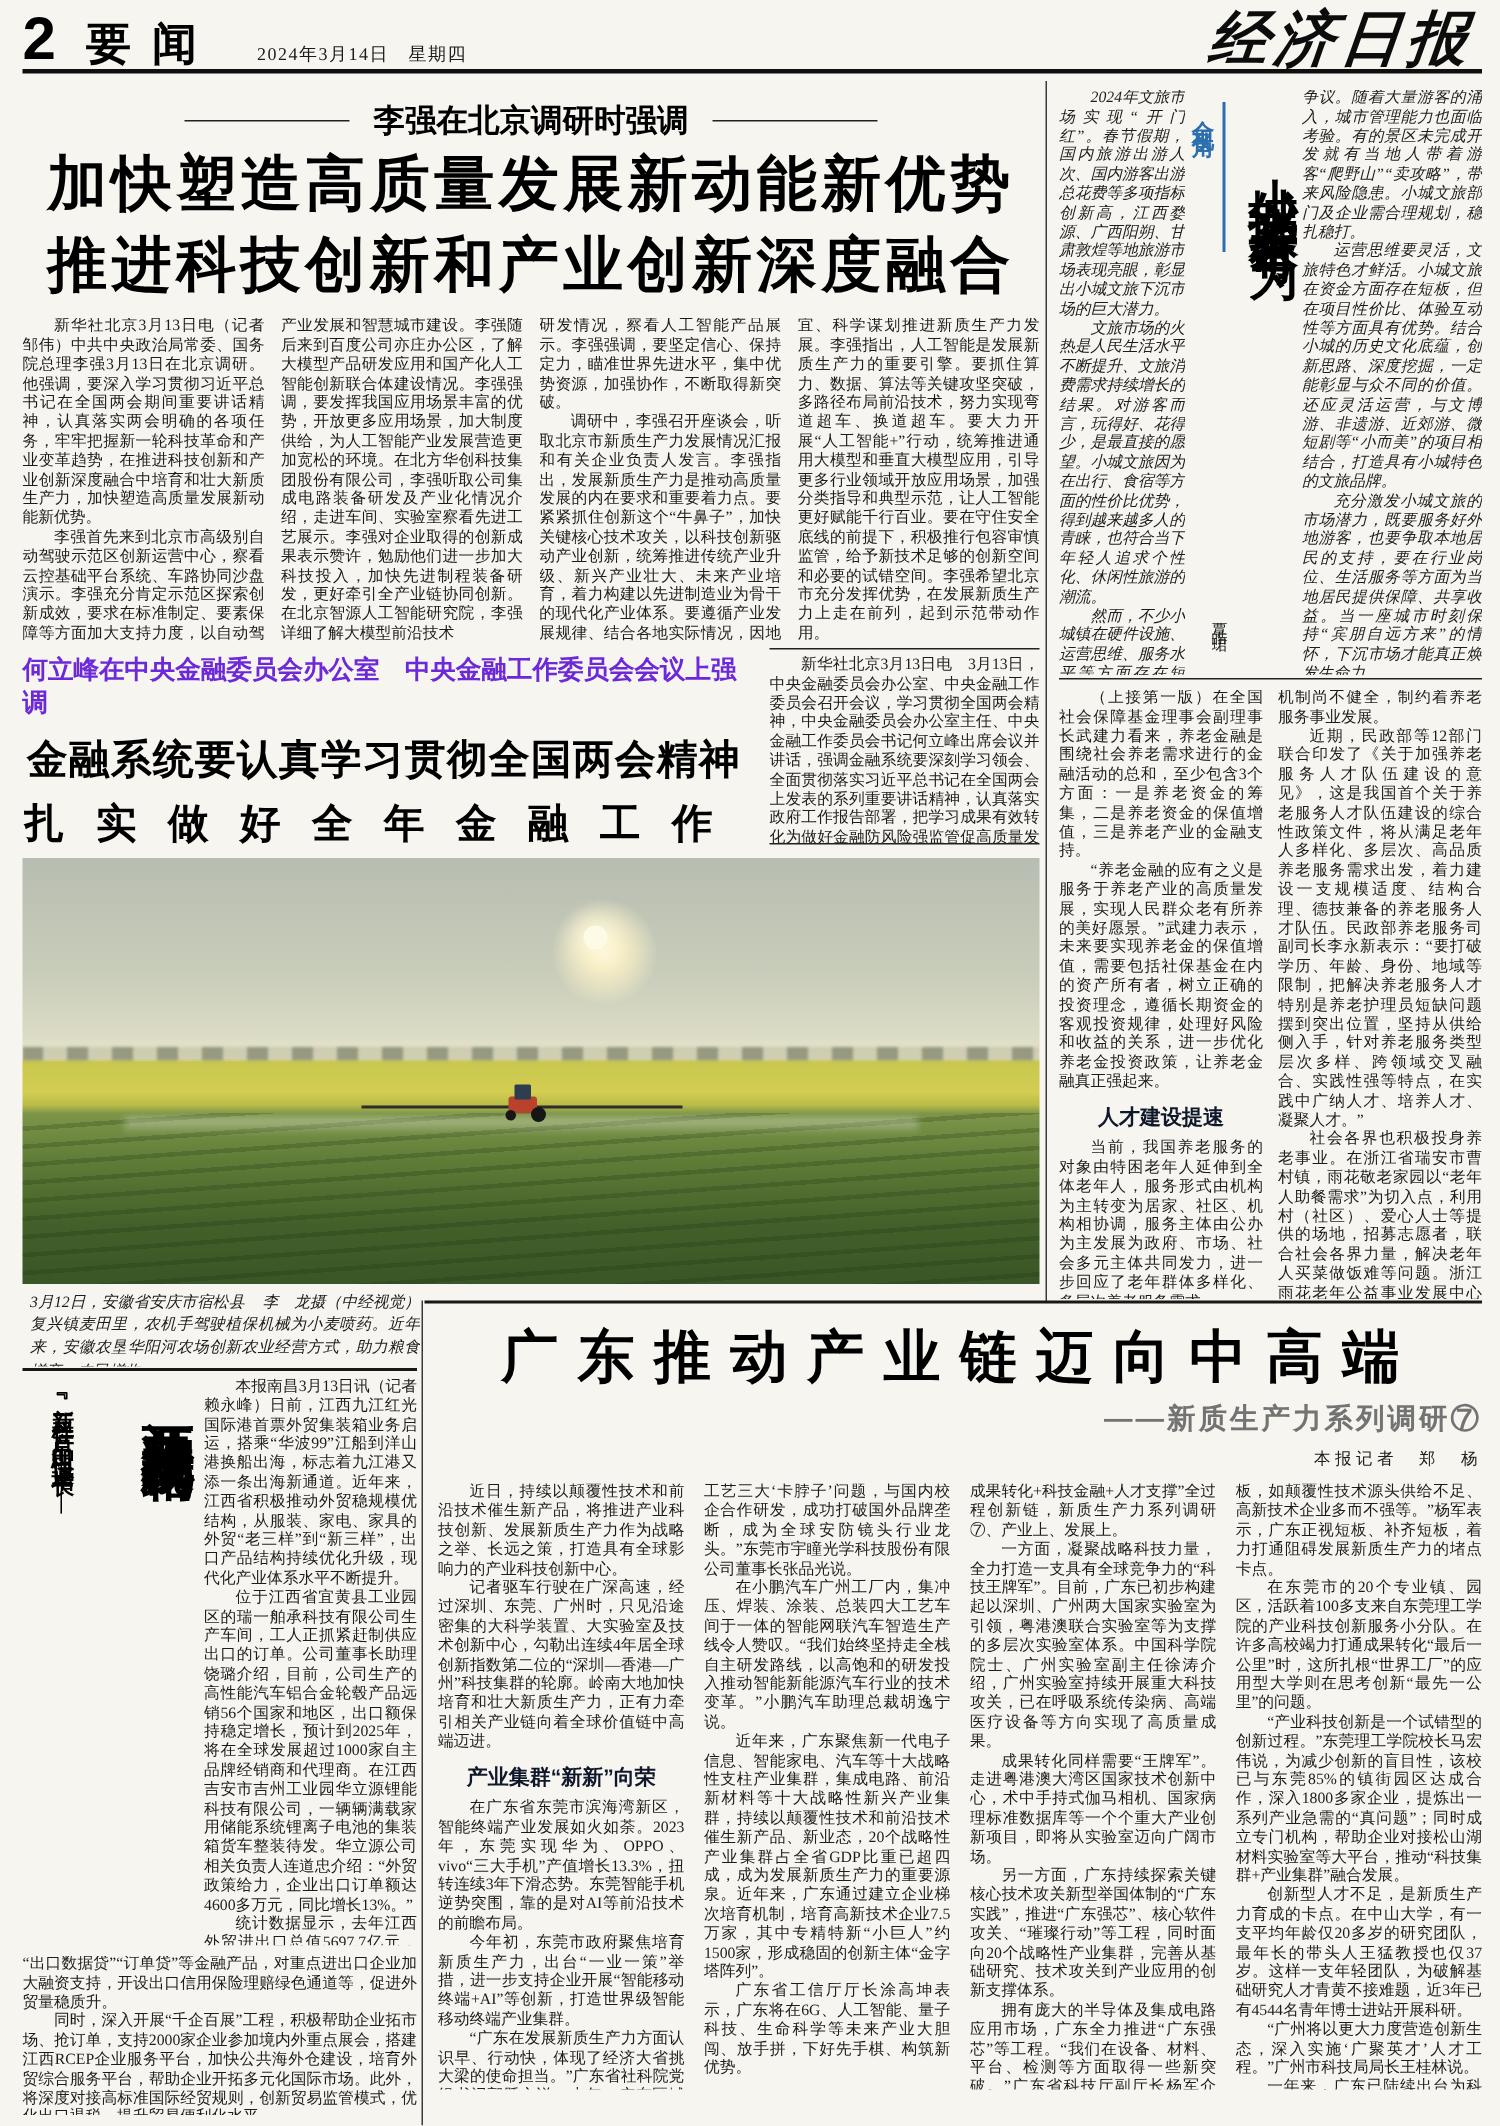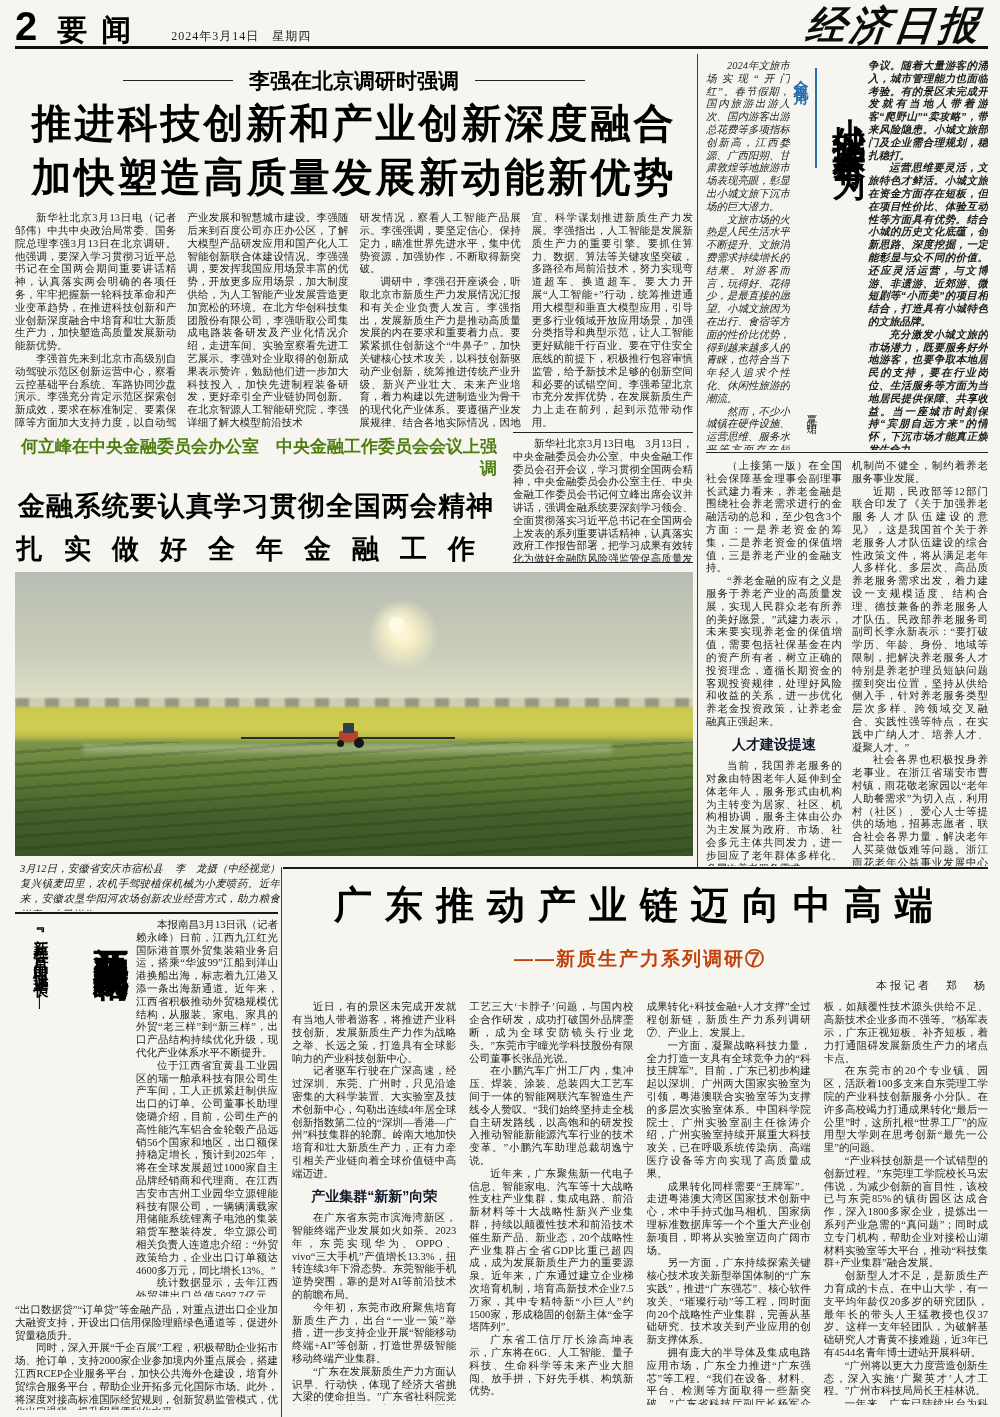--- a/index.html
+++ b/index.html
@@ -26,21 +26,21 @@
   .art1{left:15px;top:56px;width:678px;height:372px;overflow:hidden;}
   .kickrow{display:flex;align-items:center;justify-content:center;gap:16px;margin-top:12px;}
   .kickline{width:110px;height:1px;background:#222;}
   .kick1{font:bold 21px/1.2 "Liberation Sans",sans-serif;color:#000;}
   .hl1{font:900 40px/1.2 "Liberation Sans",sans-serif;text-align:center;letter-spacing:3px;margin-top:6px;color:#000;}
   .cols4{display:flex;gap:11px;margin-top:11px;height:216px;overflow:hidden;}
   .cols4 .c{flex:1;overflow:hidden;}
   
   .art2{left:15px;top:432px;width:678px;height:134px;display:flex;}
   .f-left{width:482px;}
-  .kick2{font:bold 17px/1.3 "Liberation Sans",sans-serif;text-align:right;color:#4d7c0f;margin-top:4px;}
+  .kick2{font:bold 17px/1.3 "Liberation Sans",sans-serif;text-align:left;color:#6d28d9;margin-top:4px;}
   .fh1{font:900 27px/1.35 "Liberation Sans",sans-serif;text-align:center;letter-spacing:1px;margin-top:8px;color:#000;}
   .fh2{font:900 27px/1.35 "Liberation Sans",sans-serif;text-align:center;letter-spacing:21px;margin-top:6px;color:#000;white-space:nowrap;}
   .f-right{width:180px;margin-left:16px;border-top:1px solid #222;border-bottom:1px solid #222;padding-top:5px;height:124px;overflow:hidden;}
   
   .photo{left:15px;top:572px;width:678px;height:284px;overflow:hidden;
      background:linear-gradient(180deg,#b7bdb1 0%,#c9cdba 28%,#dcdcc5 42%,#e7e4ca 46%,#e7e4ca 47%,#c9c84f 48%,#d3cd52 55%,#b9bc48 58%,#7d9549 60%,#5d7a36 72%,#43602a 86%,#3a5526 100%);}
   .sun{position:absolute;left:52%;top:10%;width:70px;height:70px;border-radius:50%;
      background:radial-gradient(circle,#fdf7da 0%,#f7eec4 22%,rgba(245,238,200,.55) 48%,rgba(240,235,200,0) 72%);}
   .suncore{position:absolute;left:55.2%;top:16%;width:16px;height:16px;border-radius:50%;background:#fdfae8;box-shadow:0 0 14px 6px rgba(253,248,220,.8);}
   .treeline{position:absolute;left:0;top:44.5%;width:100%;height:9px;opacity:.7;filter:blur(1px);
@@ -62,37 +62,37 @@
   .tour{left:706px;top:60px;width:282px;height:390px;display:flex;overflow:hidden;}
   .tour .tc1{width:84px;overflow:hidden;}
   .strip{position:relative;width:78px;flex:none;}
   .jlabel{position:absolute;left:4px;top:8px;height:100px;writing-mode:vertical-rl;
       font:bold 15px/1 "Liberation Sans",sans-serif;color:#2c6fae;letter-spacing:5px;
       border-right:2px solid #2c6fae;padding-right:6px;}
   .vtitle{position:absolute;right:2px;top:32px;writing-mode:vertical-rl;
       font:900 33px/1 "Liberation Sans",sans-serif;letter-spacing:7px;color:#000;}
   .vauthor{position:absolute;left:16px;top:346px;writing-mode:vertical-rl;
       font:10.5px/1 "Liberation Serif",serif;letter-spacing:5px;}
-  .tour .tc2{flex:1;overflow:hidden;font-weight:bold;}
+  .tour .tc2{flex:1;overflow:hidden;}
   .elder{left:706px;top:452px;width:282px;height:414px;border-top:1.5px solid #222;padding-top:7px;display:flex;gap:10px;overflow:hidden;box-sizing:border-box;}
   .elder .c{flex:1;overflow:hidden;}
   
   .hrule-gd{left:283px;top:867px;width:705px;height:1.5px;background:#181818;}
   .vdiv-b{left:281px;top:867px;width:1px;height:550px;background:#3a3a3a;}
   .hrule-jx{left:15px;top:912px;width:263px;height:1.5px;background:#181818;}
   .jx{left:15px;top:919px;width:263px;height:498px;overflow:hidden;}
   .jx-top{display:flex;height:378px;overflow:hidden;}
   .jx-kick{width:34px;writing-mode:vertical-rl;font:bold 15px/1.1 "Liberation Serif",serif;letter-spacing:4px;padding-top:4px;color:#000;}
   .jx-hl{width:80px;writing-mode:vertical-rl;font:900 35px/1 "Liberation Sans",sans-serif;letter-spacing:2px;color:#000;padding-top:2px;}
   .jx-body{flex:1;margin-left:7px;overflow:hidden;}
   .jx-wide{margin-top:7px;height:106px;overflow:hidden;}
   
   .gd{left:292px;top:872px;width:696px;height:545px;overflow:hidden;}
   .gd-hl{font:900 38px/1.25 "Liberation Sans",sans-serif;text-align:center;letter-spacing:13px;margin-top:10px;color:#000;white-space:nowrap;}
-  .gd-sub{font:bold 19px/1.3 "Liberation Sans",sans-serif;text-align:center;letter-spacing:2px;margin-top:17px;color:#c2410c;}
+  .gd-sub{font:bold 19px/1.3 "Liberation Sans",sans-serif;text-align:right;letter-spacing:2px;margin-top:5px;color:#737373;}
   .gd-by{font:11px/1.3 "Liberation Serif",serif;text-align:right;letter-spacing:3px;margin-top:7px;}
   .gd-cols{display:flex;gap:13px;margin-top:9px;height:404px;overflow:hidden;}
   .gd-cols .c{flex:1;overflow:hidden;}
 </style>
 </head>
 <body>
 
 <div class="abs hdr">
   <span class="pagenum">2</span>
   <span class="secname">要闻</span>
@@ -102,22 +102,22 @@
   <span class="mast">经济日报</span>
 </div>
 <div class="abs rule" style="left:15px;top:46px;width:973px;height:3px;"></div>
 
 <div class="abs art1">
   <div class="kickrow">
     <span class="kickline"></span>
     <span class="kick1">李强在北京调研时强调</span>
     <span class="kickline"></span>
   </div>
+  <div class="hl1">加快塑造高质量发展新动能新优势</div>
   <div class="hl1">推进科技创新和产业创新深度融合</div>
-  <div class="hl1">加快塑造高质量发展新动能新优势</div>
   <div class="cols4 bt">
     <div class="c">
       <div class="plist"><p class="para">新华社北京3月13日电（记者邹伟）中共中央政治局常委、国务院总理李强3月13日在北京调研。他强调，要深入学习贯彻习近平总书记在全国两会期间重要讲话精神，认真落实两会明确的各项任务，牢牢把握新一轮科技革命和产业变革趋势，在推进科技创新和产业创新深度融合中培育和壮大新质生产力，加快塑造高质量发展新动能新优势。</p><p class="para">李强首先来到北京市高级别自动驾驶示范区创新运营中心，察看云控基础平台系统、车路协同沙盘演示。李强充分肯定示范区探索创新成效，要求在标准制定、要素保障等方面加大支持力度，以自动驾驶技术迭代升级助力汽车</p></div>
     </div>
     <div class="c">
       <p class="cont">产业发展和智慧城市建设。李强随后来到百度公司亦庄办公区，了解大模型产品研发应用和国产化人工智能创新联合体建设情况。李强强调，要发挥我国应用场景丰富的优势，开放更多应用场景，加大制度供给，为人工智能产业发展营造更加宽松的环境。在北方华创科技集团股份有限公司，李强听取公司集成电路装备研发及产业化情况介绍，走进车间、实验室察看先进工艺展示。李强对企业取得的创新成果表示赞许，勉励他们进一步加大科技投入，加快先进制程装备研发，更好牵引全产业链协同创新。在北京智源人工智能研究院，李强详细了解大模型前沿技术</p>
     </div>
     <div class="c">
       <p class="cont">研发情况，察看人工智能产品展示。李强强调，要坚定信心、保持定力，瞄准世界先进水平，集中优势资源，加强协作，不断取得新突破。</p>
       <div class="plist"><p class="para">调研中，李强召开座谈会，听取北京市新质生产力发展情况汇报和有关企业负责人发言。李强指出，发展新质生产力是推动高质量发展的内在要求和重要着力点。要紧紧抓住创新这个“牛鼻子”，加快关键核心技术攻关，以科技创新驱动产业创新，统筹推进传统产业升级、新兴产业壮大、未来产业培育，着力构建以先进制造业为骨干的现代化产业体系。要遵循产业发展规律、结合各地实际情况，因地制</p></div>
@@ -205,21 +205,21 @@
     <div class="plist"><p class="para">同时，深入开展“千企百展”工程，积极帮助企业拓市场、抢订单，支持2000家企业参加境内外重点展会，搭建江西RCEP企业服务平台，加快公共海外仓建设，培育外贸综合服务平台，帮助企业开拓多元化国际市场。此外，将深度对接高标准国际经贸规则，创新贸易监管模式，优化出口退税，提升贸易便利化水平。</p></div>
   </div>
 </div>
 
 <div class="abs gd">
   <div class="gd-hl">广东推动产业链迈向中高端</div>
   <div class="gd-sub">——新质生产力系列调研⑦</div>
   <div class="gd-by">本报记者　郑　杨</div>
   <div class="gd-cols bt">
     <div class="c">
-      <div class="plist"><p class="para">近日，有的景区未完成开发就有当地人带着游客，将推进产业科技创新、发展新质生产力作为战略之举、长远之策，打造具有全球影响力的产业科技创新中心。</p><p class="para">记者驱车行驶在广深高速，经过深圳、东莞、广州时，只见沿途密集的大科学装置、大实验室及技术创新中心，勾勒出连续4年居全球创新指数第二位的“深圳—香港—广州”科技集群的轮廓。岭南大地加快培育和壮大新质生产力，正有力牵引相关产业链向着全球价值链中高端迈进。</p></div>
+      <div class="plist"><p class="para">近日，持续以颠覆性技术和前沿技术催生新产品，将推进产业科技创新、发展新质生产力作为战略之举、长远之策，打造具有全球影响力的产业科技创新中心。</p><p class="para">记者驱车行驶在广深高速，经过深圳、东莞、广州时，只见沿途密集的大科学装置、大实验室及技术创新中心，勾勒出连续4年居全球创新指数第二位的“深圳—香港—广州”科技集群的轮廓。岭南大地加快培育和壮大新质生产力，正有力牵引相关产业链向着全球价值链中高端迈进。</p></div>
       <h4 class="sub">产业集群“新新”向荣</h4>
       <div class="plist"><p class="para">在广东省东莞市滨海湾新区，智能终端产业发展如火如荼。2023年，东莞实现华为、OPPO、vivo“三大手机”产值增长13.3%，扭转连续3年下滑态势。东莞智能手机逆势突围，靠的是对AI等前沿技术的前瞻布局。</p><p class="para">今年初，东莞市政府聚焦培育新质生产力，出台“一业一策”举措，进一步支持企业开展“智能移动终端+AI”等创新，打造世界级智能移动终端产业集群。</p><p class="para">“广东在发展新质生产力方面认识早、行动快，体现了经济大省挑大梁的使命担当。”广东省社科院党组书记郭跃文说。去年，广东区域创新综合能力排名实现全国“七连冠”。</p></div>
     </div>
     <div class="c">
       <p class="cont">工艺三大‘卡脖子’问题，与国内校企合作研发，成功打破国外品牌垄断，成为全球安防镜头行业龙头。”东莞市宇瞳光学科技股份有限公司董事长张品光说。</p>
       <div class="plist"><p class="para">在小鹏汽车广州工厂内，集冲压、焊装、涂装、总装四大工艺车间于一体的智能网联汽车智造生产线令人赞叹。“我们始终坚持走全栈自主研发路线，以高饱和的研发投入推动智能新能源汽车行业的技术变革。”小鹏汽车助理总裁胡逸宁说。</p><p class="para">近年来，广东聚焦新一代电子信息、智能家电、汽车等十大战略性支柱产业集群，集成电路、前沿新材料等十大战略性新兴产业集群，持续以颠覆性技术和前沿技术催生新产品、新业态，20个战略性产业集群占全省GDP比重已超四成，成为发展新质生产力的重要源泉。近年来，广东通过建立企业梯次培育机制，培育高新技术企业7.5万家，其中专精特新“小巨人”约1500家，形成稳固的创新主体“金字塔阵列”。</p><p class="para">广东省工信厅厅长涂高坤表示，广东将在6G、人工智能、量子科技、生命科学等未来产业大胆闯、放手拼，下好先手棋、构筑新优势。</p></div>
       <h4 class="sub">建强全过程创新链</h4>
       <div class="plist"></div>
     </div>
     <div class="c">

